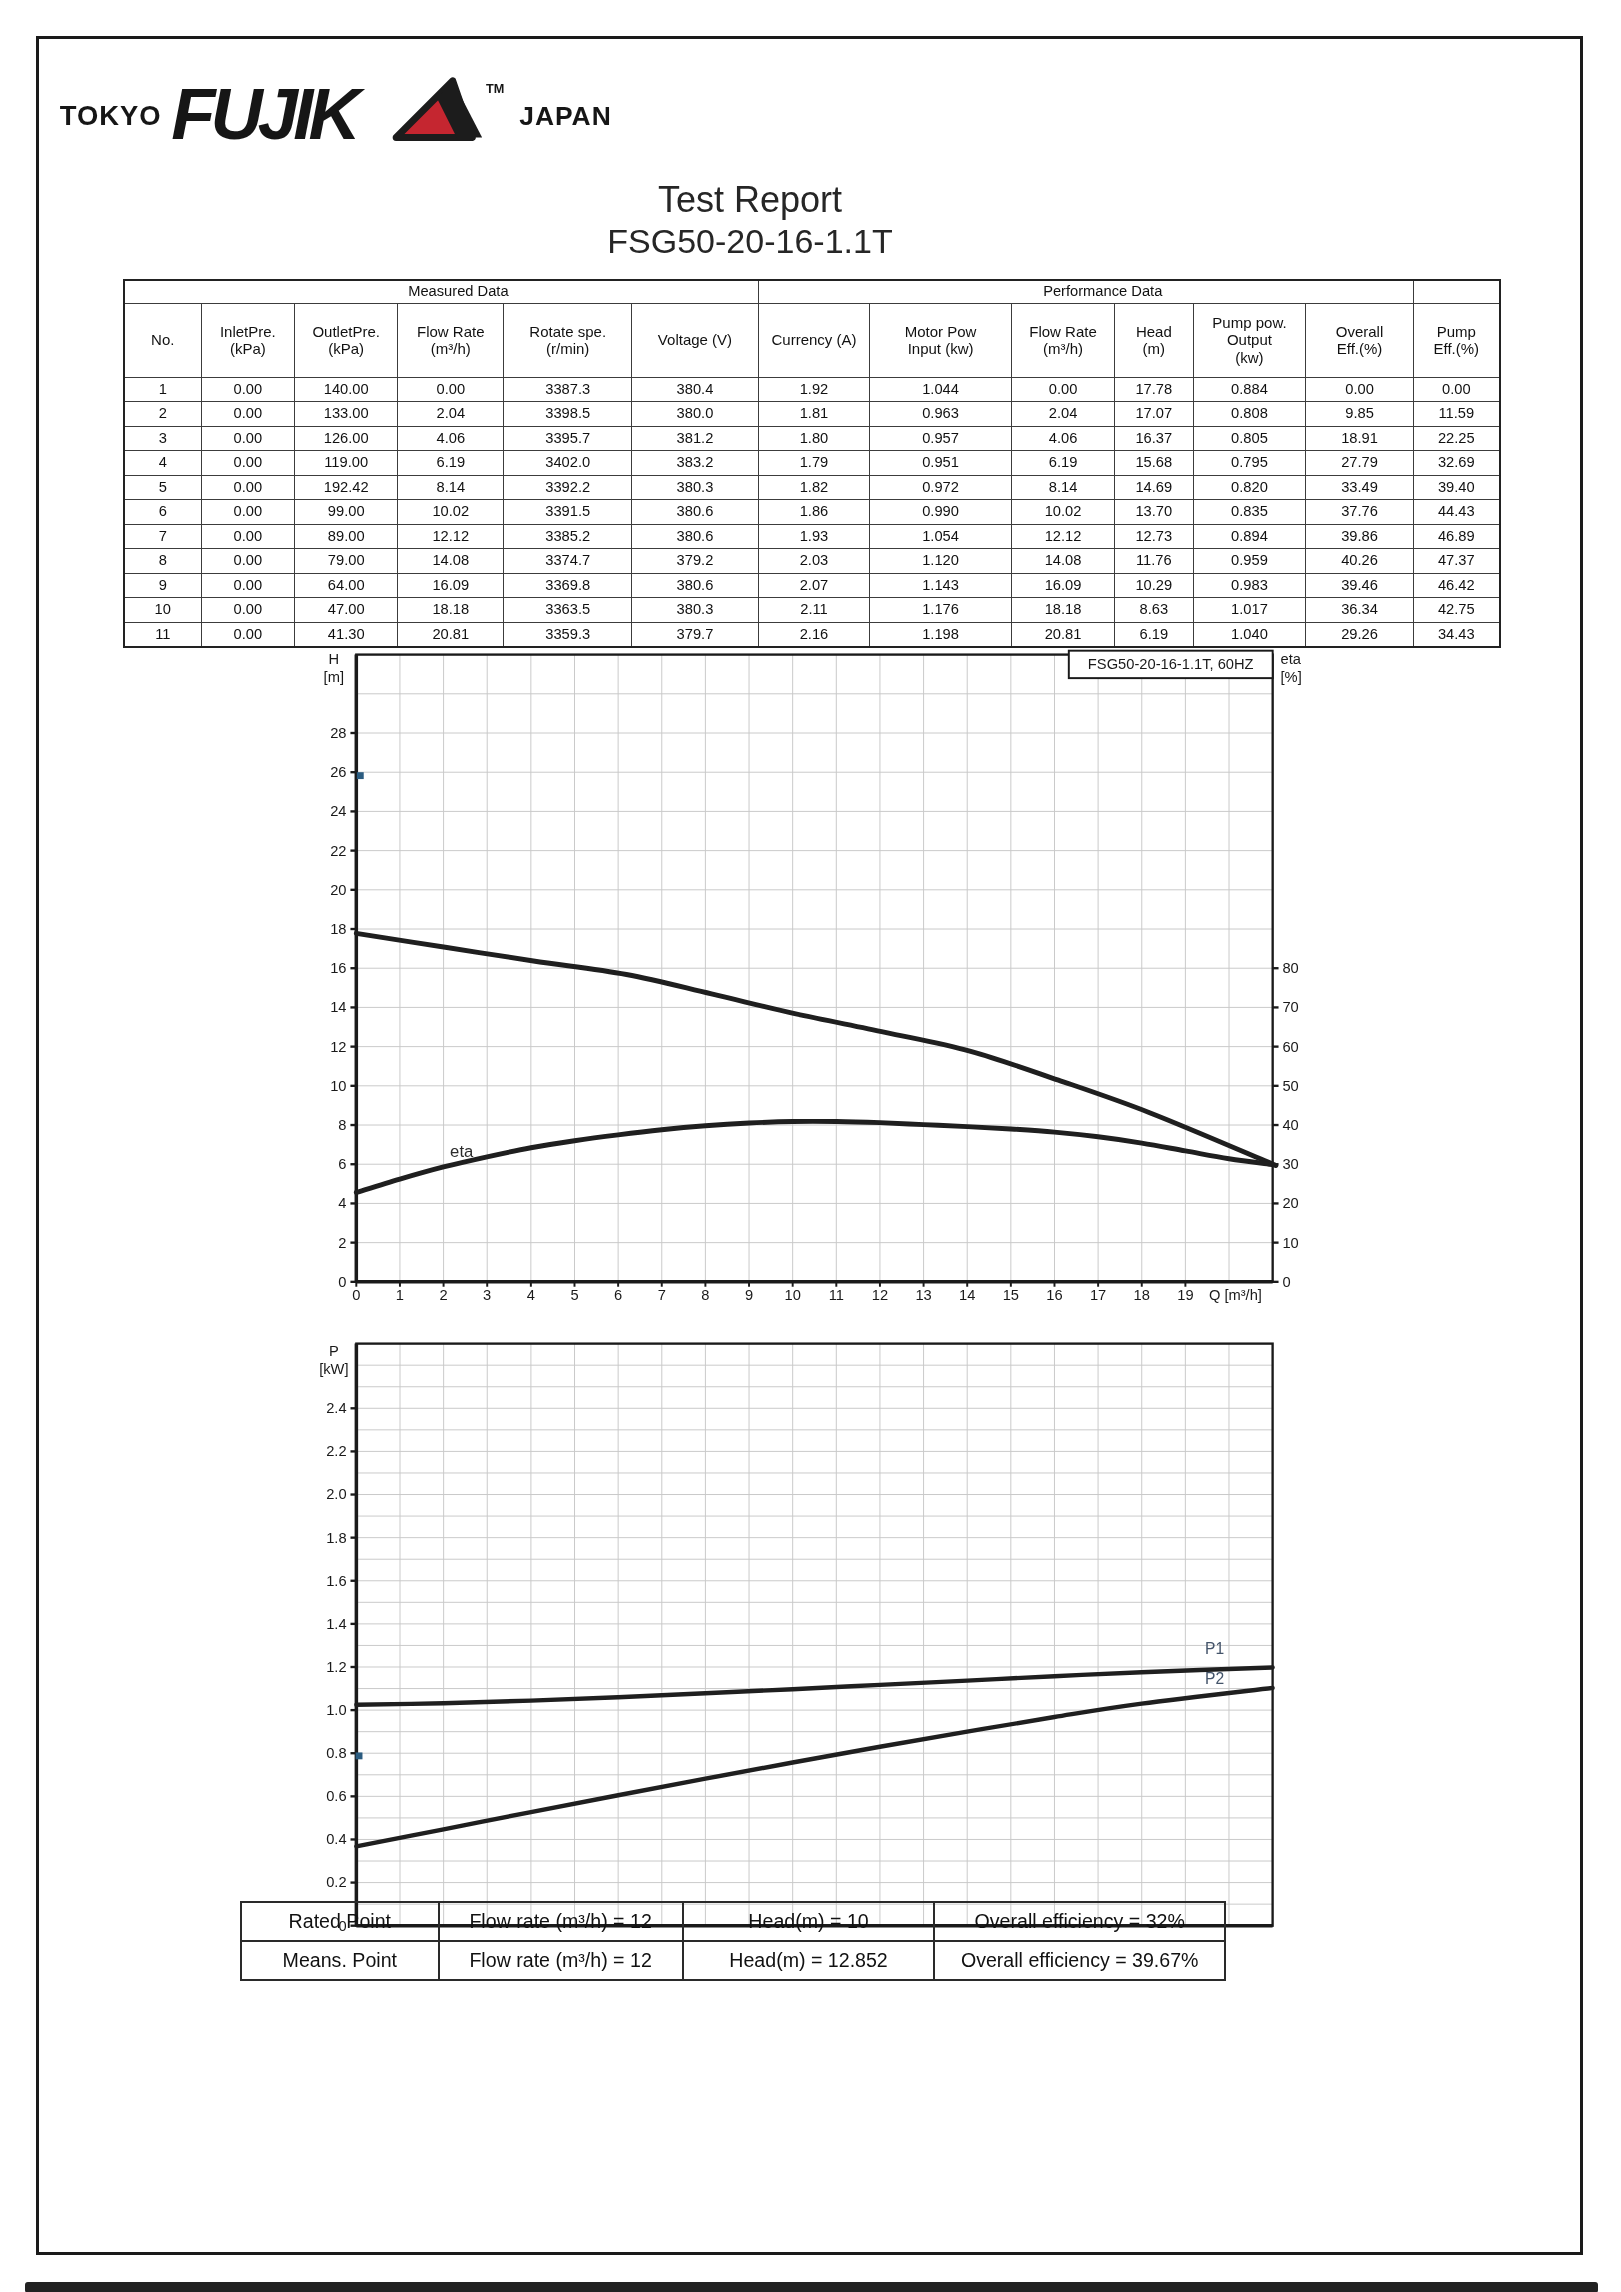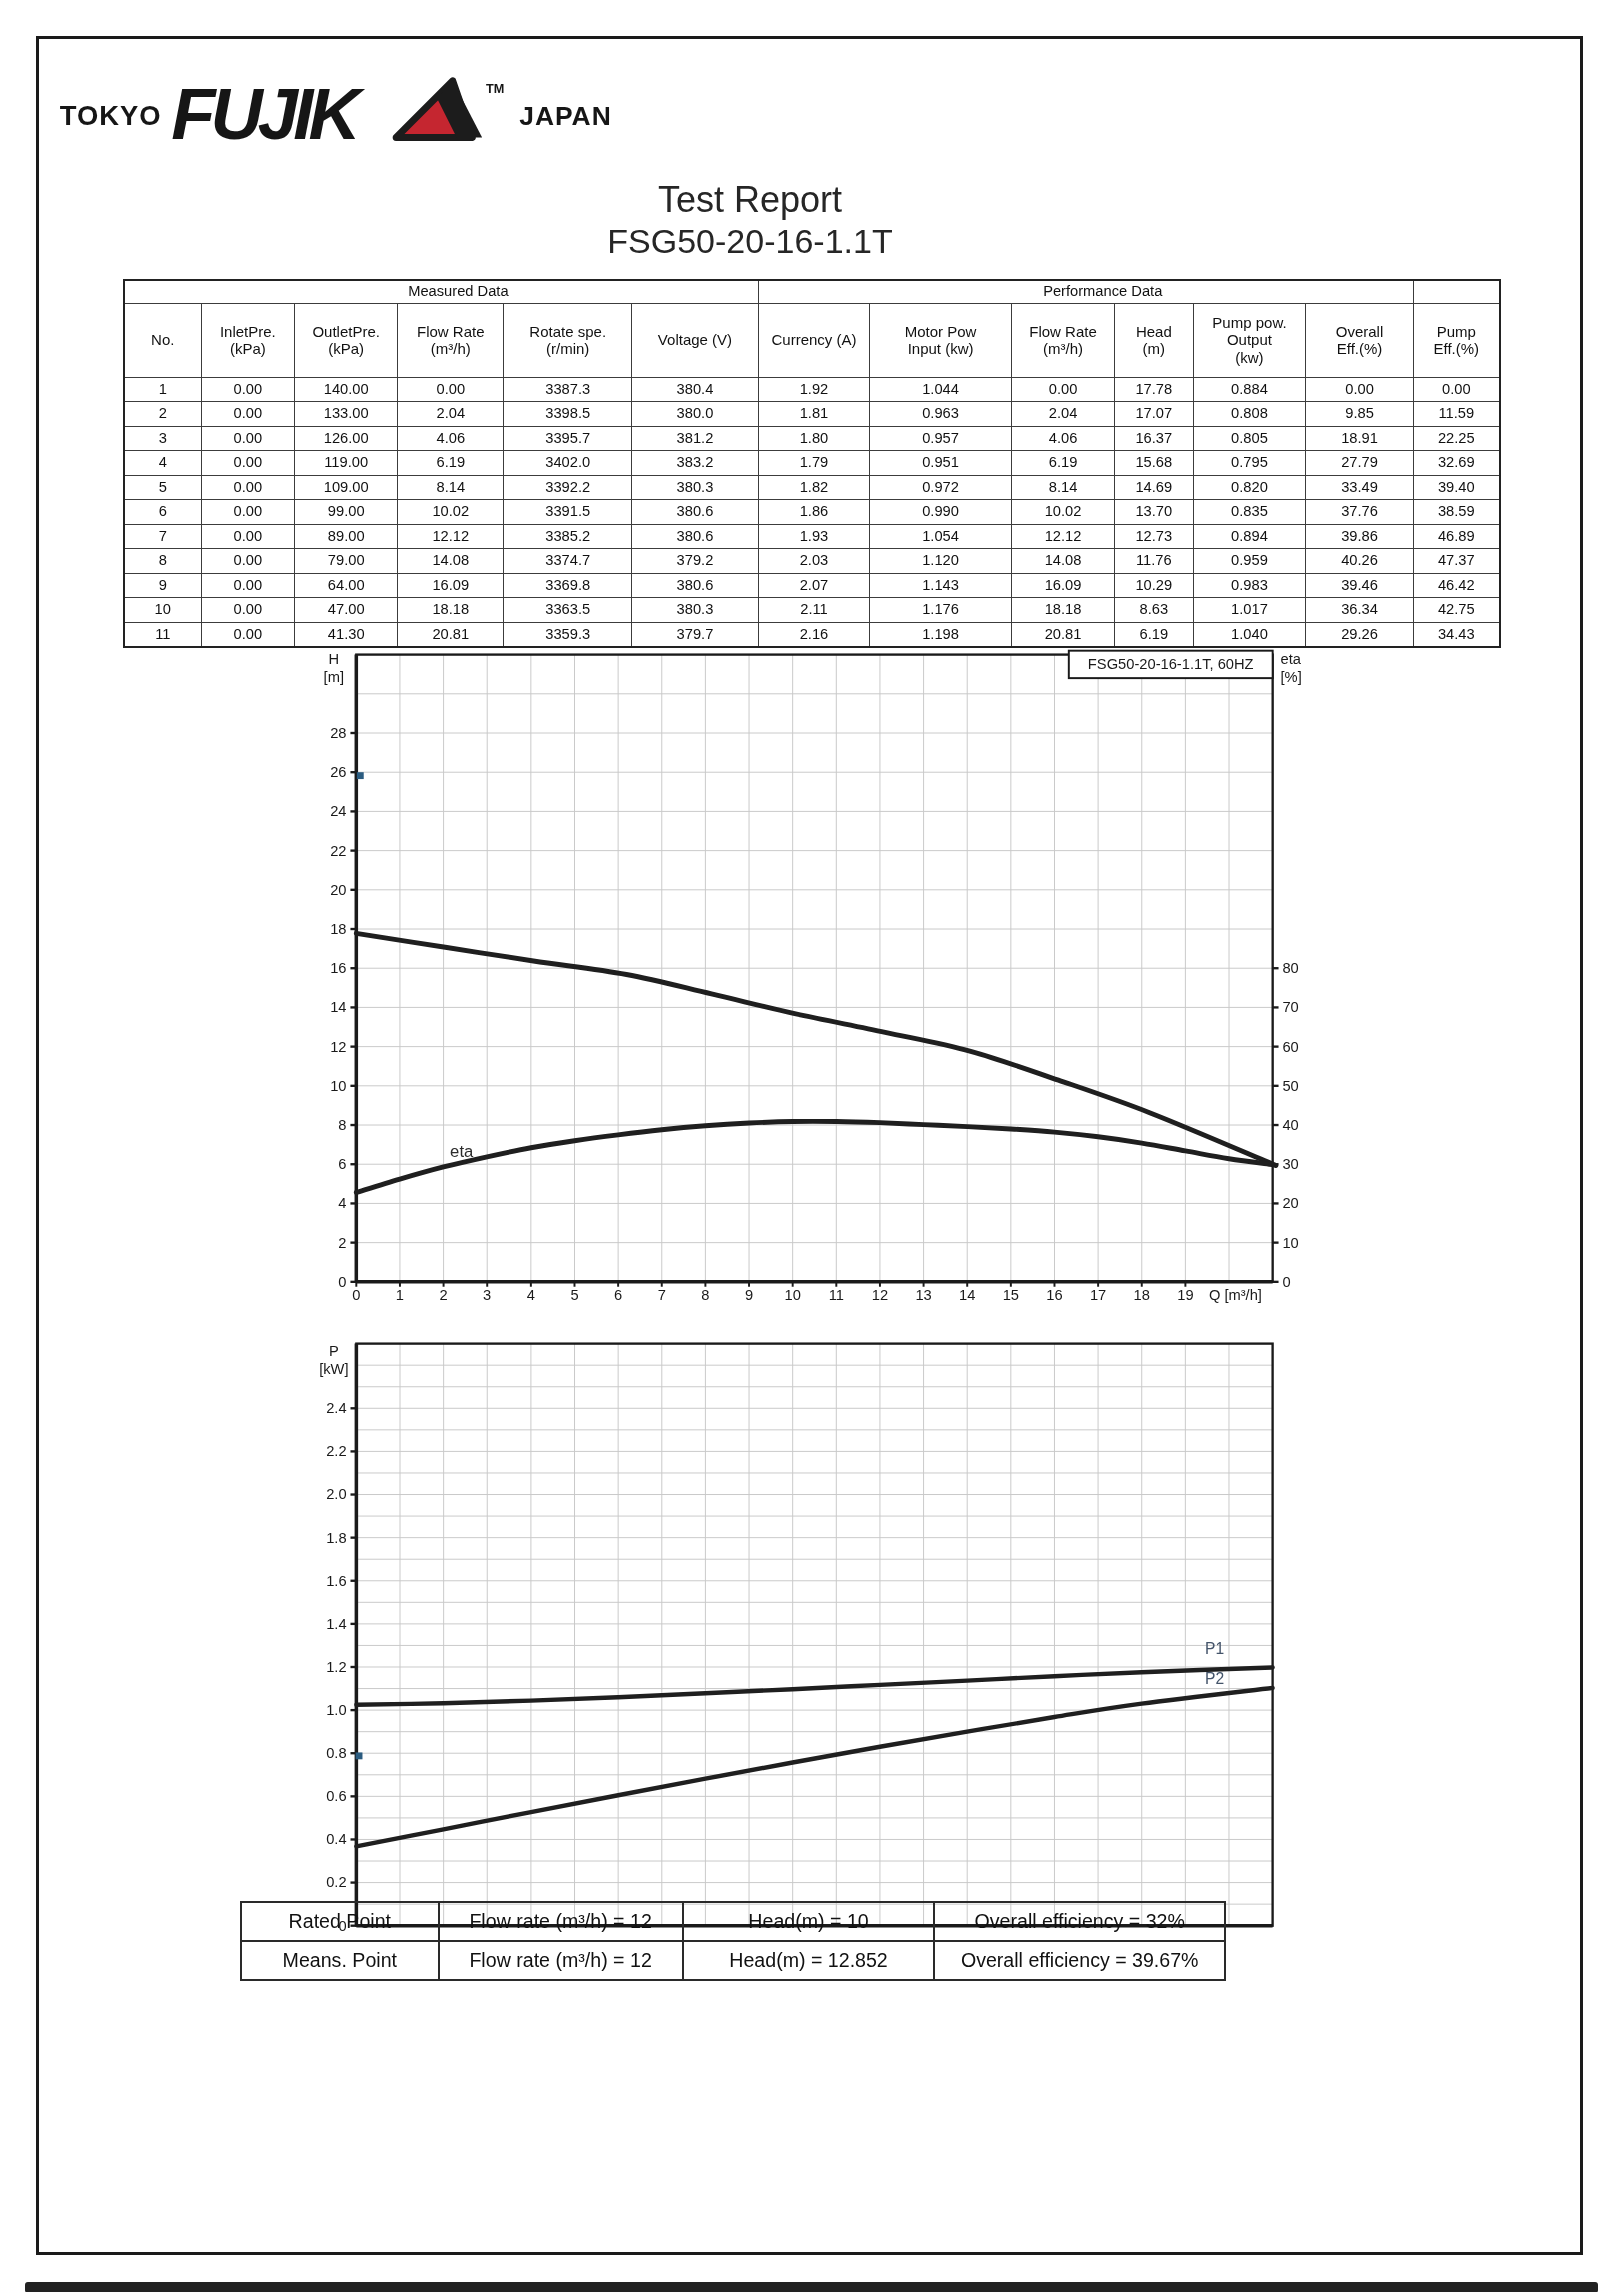--- a/index.html
+++ b/index.html
@@ -151,21 +151,21 @@
           <td>0.951</td>
           <td>6.19</td>
           <td>15.68</td>
           <td>0.795</td>
           <td>27.79</td>
           <td>32.69</td>
         </tr>
         <tr class="data-row">
           <td>5</td>
           <td>0.00</td>
-          <td>109.00</td>
+          <td>192.42</td>
           <td>8.14</td>
           <td>3392.2</td>
           <td>380.3</td>
           <td>1.82</td>
           <td>0.972</td>
           <td>8.14</td>
           <td>14.69</td>
           <td>0.820</td>
           <td>33.49</td>
           <td>39.40</td>
@@ -176,21 +176,21 @@
           <td>99.00</td>
           <td>10.02</td>
           <td>3391.5</td>
           <td>380.6</td>
           <td>1.86</td>
           <td>0.990</td>
           <td>10.02</td>
           <td>13.70</td>
           <td>0.835</td>
           <td>37.76</td>
-          <td>38.59</td>
+          <td>44.43</td>
         </tr>
         <tr class="data-row">
           <td>7</td>
           <td>0.00</td>
           <td>89.00</td>
           <td>12.12</td>
           <td>3385.2</td>
           <td>380.6</td>
           <td>1.93</td>
           <td>1.054</td>

